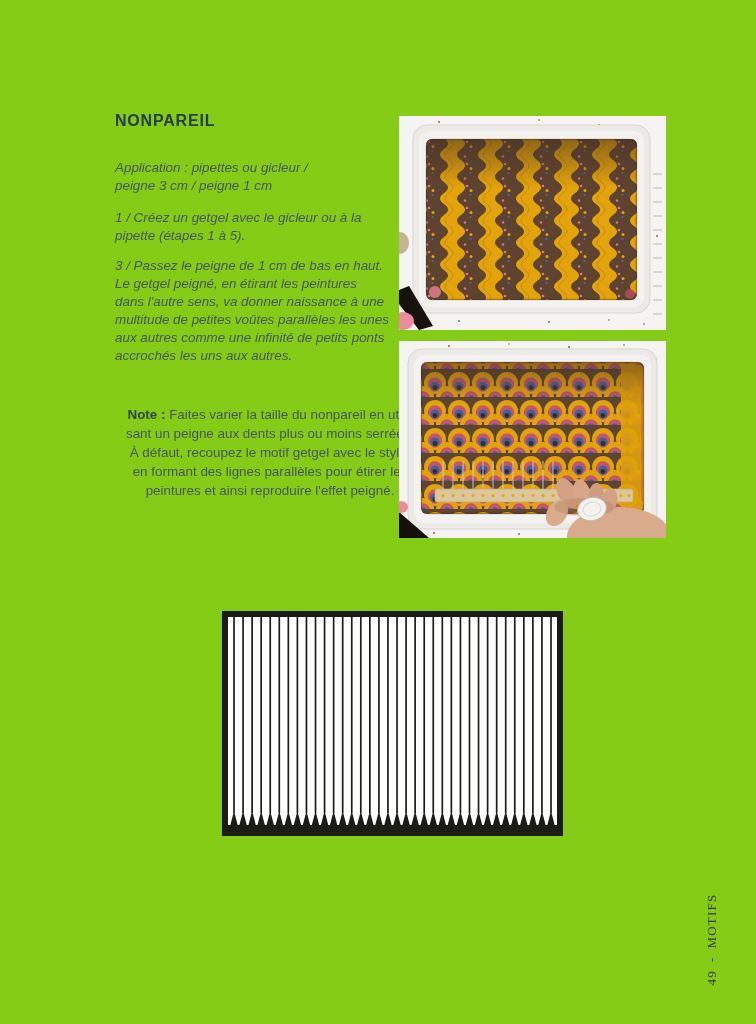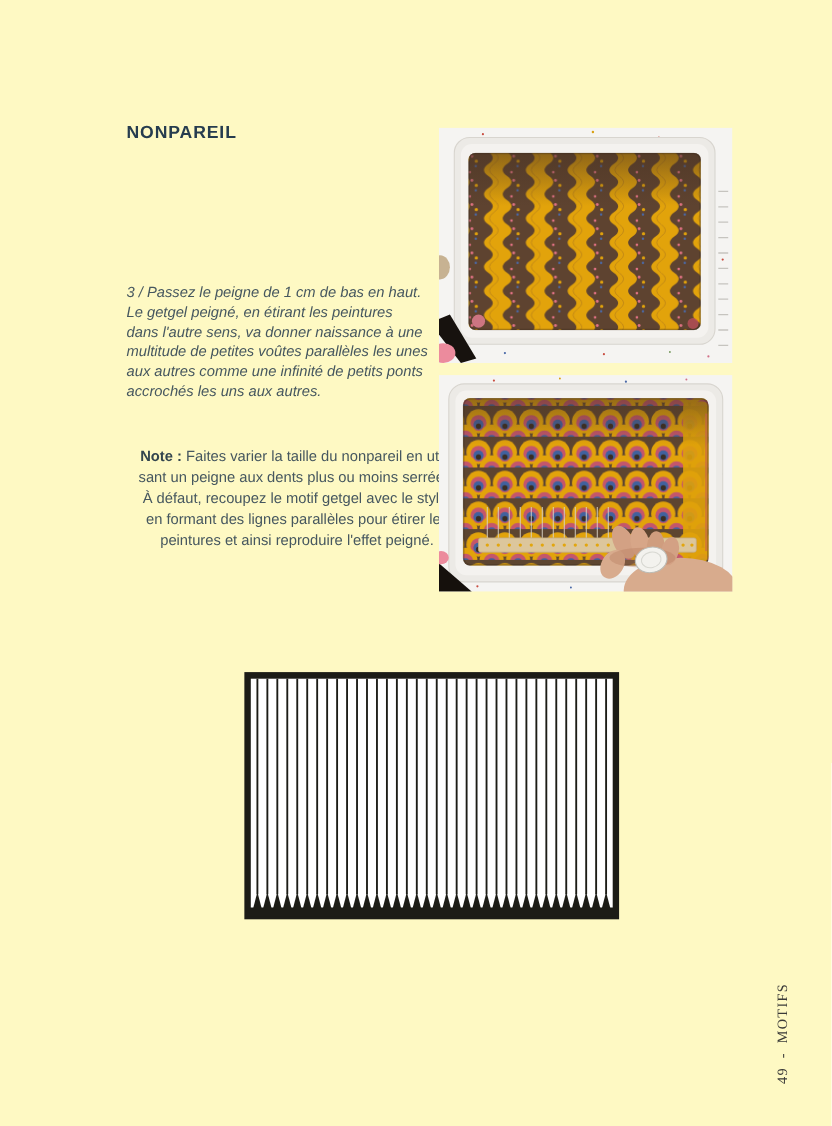--- a/index.html
+++ b/index.html
@@ -1,16 +1,16 @@
 <!DOCTYPE html>
 <html><head>
 <meta charset="utf-8">
 <style>
   html,body{margin:0;padding:0;background:#ffffff;}
-  .page{position:relative;width:756px;height:1024px;background:#fef9c3;overflow:hidden;
+  .page{position:relative;width:756px;height:1024px;background:#84cc16;overflow:hidden;
         font-family:"Liberation Sans",sans-serif;}
   .text-block{position:absolute;left:115px;width:310px;white-space:pre-line;
               color:#46575f;font-size:13.4px;line-height:18px;}
   .page-title{position:absolute;left:115px;top:112px;margin:0;
               font-size:16px;font-weight:bold;letter-spacing:.8px;color:#263c4e;}
   .italic{font-style:italic;}
   .note-block{top:392px;line-height:19px;font-style:normal;text-align:center;}
   .note-label{font-weight:bold;color:#33454e;}
   .photo{position:absolute;overflow:hidden;}
   .photo svg{display:block;}
@@ -20,21 +20,25 @@
          font-family:"Liberation Serif",serif;font-size:13px;letter-spacing:1.2px;color:#3a3a38;}
   .folio span{margin:0 4px;}
 </style>
 </head>
 <body>
 
 <div class="page">
 
   <h1 class="page-title">NONPAREIL</h1>
 
-
+  <p class="text-block italic" style="top:146px">Application : pipettes ou gicleur /
+peigne 3 cm / peigne 1 cm</p>
+
+  <p class="text-block italic" style="top:196px">1 / Créez un getgel avec le gicleur ou à la
+pipette (étapes 1 à 5).</p>
 
   <p class="text-block italic" style="top:244px">3 / Passez le peigne de 1 cm de bas en haut.
 Le getgel peigné, en étirant les peintures
 dans l'autre sens, va donner naissance à une
 multitude de petites voûtes parallèles les unes
 aux autres comme une infinité de petits ponts
 accrochés les uns aux autres.</p>
 
   <p class="text-block note-block"><span class="note-label">Note :</span><span> Faites varier la taille du nonpareil en utili-
 sant un peigne aux dents plus ou moins serrées.

